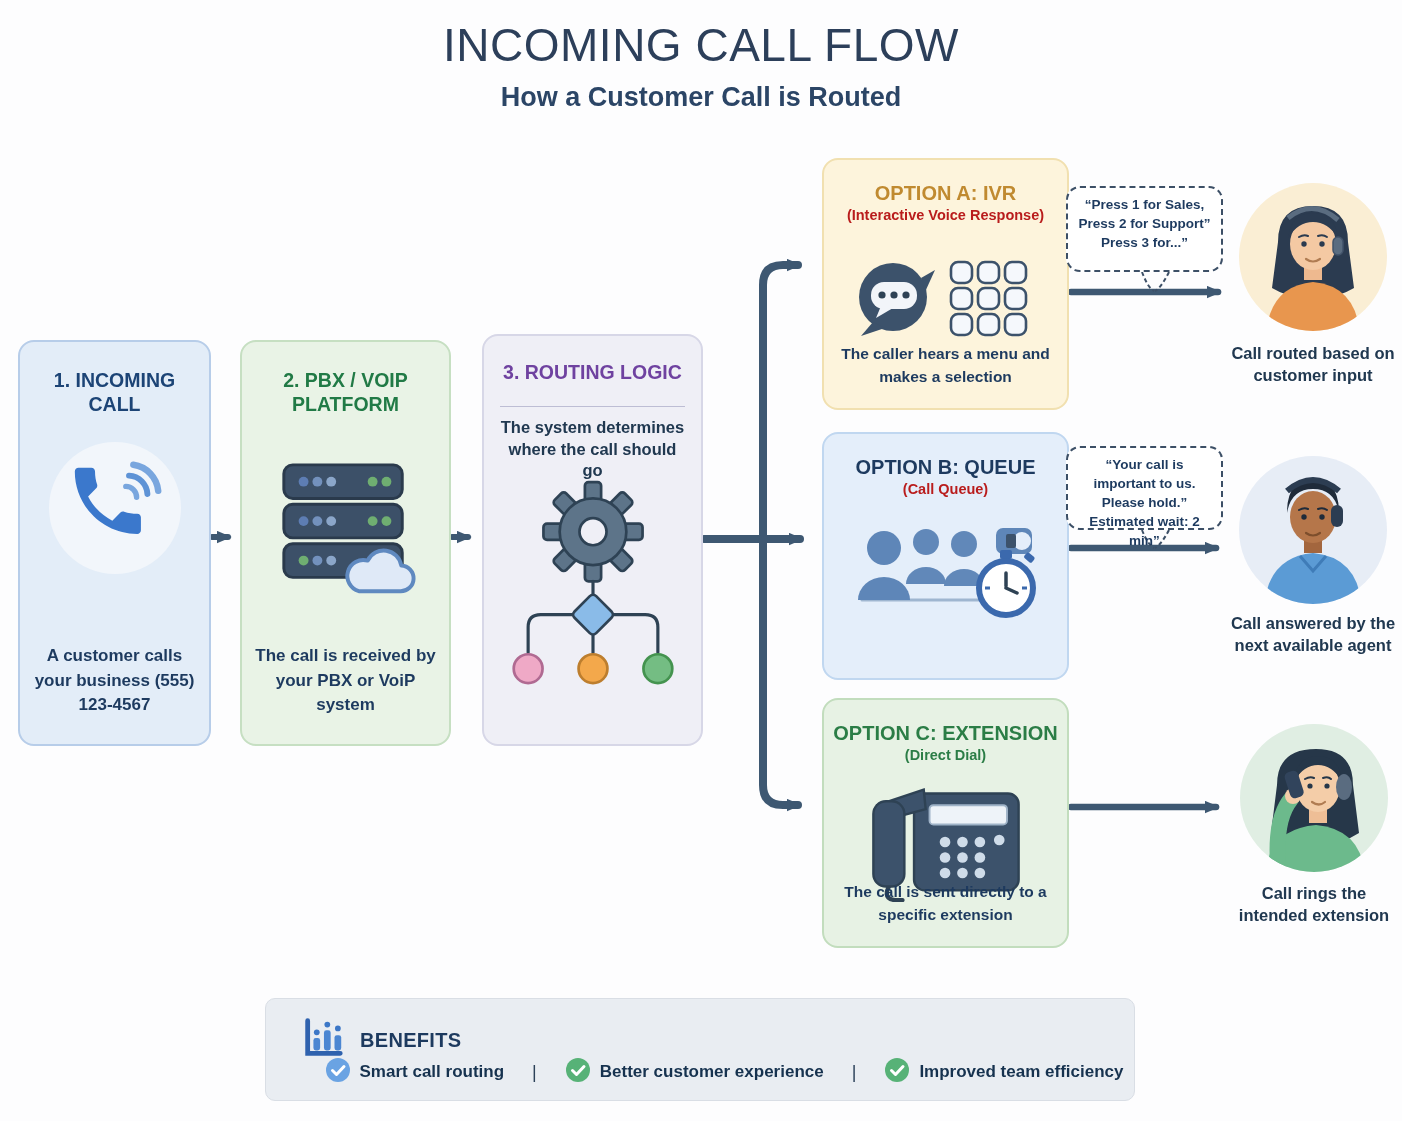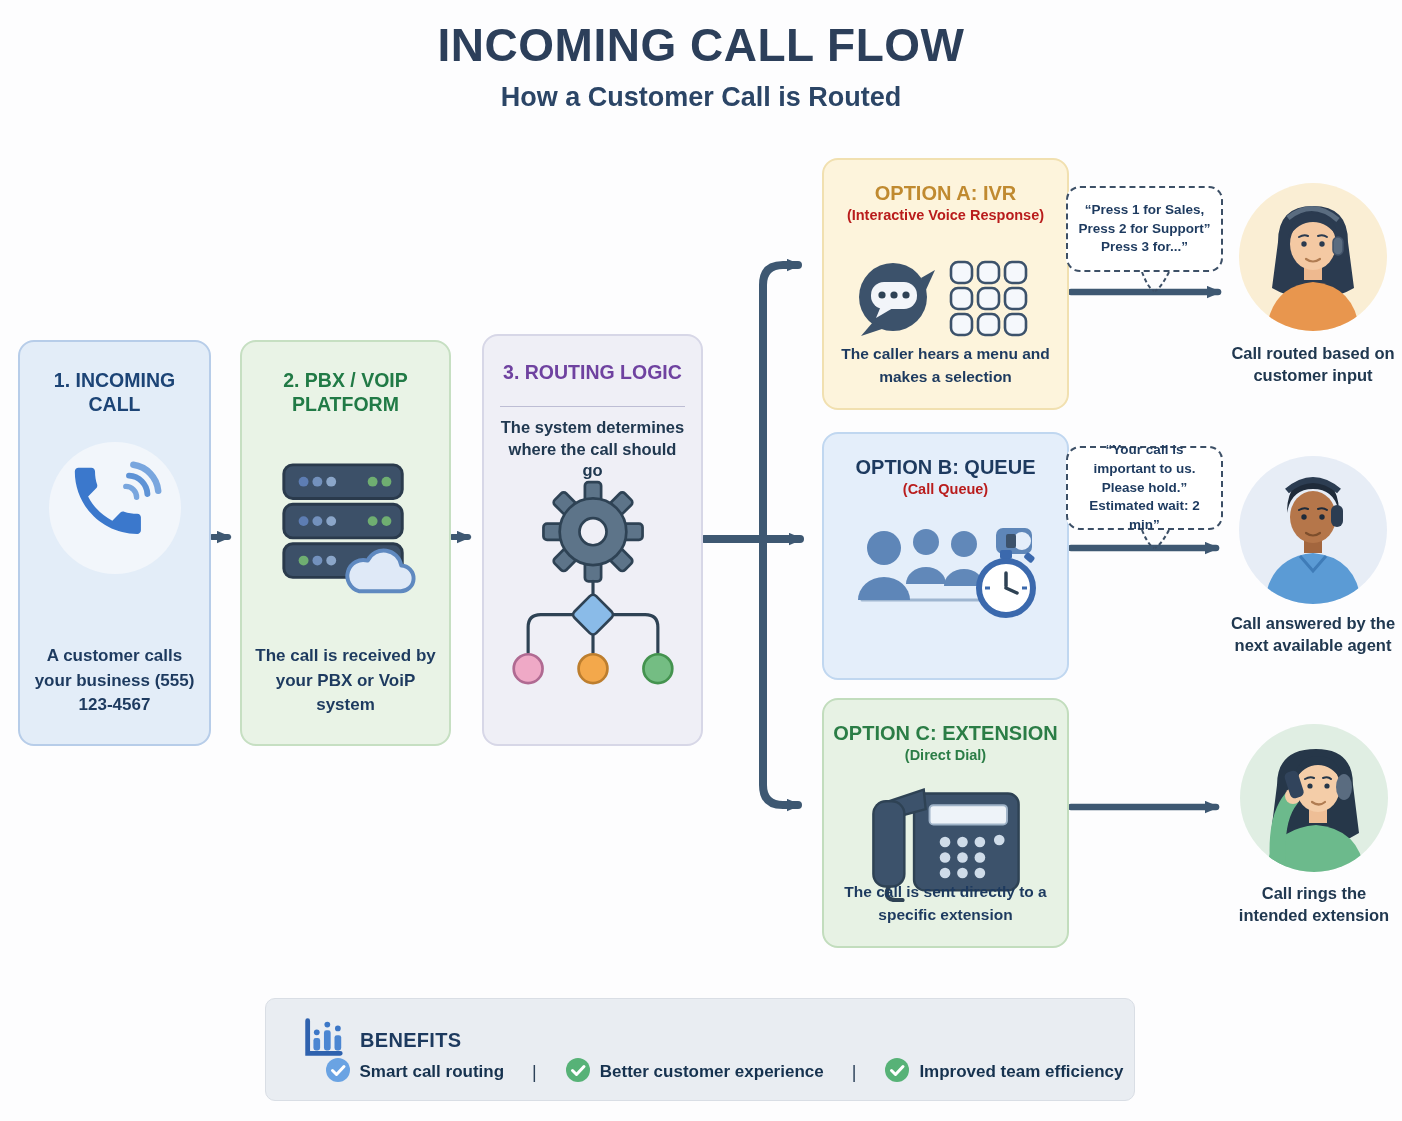--- a/index.html
+++ b/index.html
@@ -4,21 +4,21 @@
 <style>
   * { margin:0; padding:0; box-sizing:border-box; }
   html,body { background:#ffffff; }
   body { font-family:"Liberation Sans", sans-serif; }
   #canvas {
     position:relative; width:1402px; height:1121px; background:#fdfdfe; overflow:hidden;
   }
   
   .page-title {
     position:absolute; top:18px; left:0; width:1402px; text-align:center;
-    font-size:46px; font-weight:700; color:#2c3f5a; letter-spacing:.5px;
+    font-size:46px; font-weight:400; color:#2c3f5a; letter-spacing:.5px;
   }
   .page-subtitle {
     position:absolute; top:82px; left:0; width:1402px; text-align:center;
     font-size:27px; font-weight:700; color:#2b4566;
   }
   
   .card { position:absolute; border:2px solid; border-radius:16px; text-align:center; }
   
   #step1 { left:18px;  top:340px; width:193px; height:406px; background:#e3edf8; border-color:#b7cde9; }
   #step2 { left:240px; top:340px; width:211px; height:406px; background:#e9f3e6; border-color:#c6dfc2; }
@@ -55,21 +55,21 @@
   #optC .opt-icon-row { top:80px; }
   .opt-caption {
     position:absolute; bottom:20px; left:12px; right:12px;
     font-size:15.5px; font-weight:700; color:#1d3a5f; line-height:1.45;
   }
   
   .speech-bubble {
     position:absolute; width:157px; background:#ffffff;
     border:2px dashed #3c4f66; border-radius:14px;
     font-size:13.5px; font-weight:700; color:#1d3a5f; line-height:1.4;
-    display:flex; align-items:center; justify-content:center; text-align:center;
+    display:flex; justify-content:center; text-align:center;
     padding:8px 6px;
   }
   #bubbleA { left:1066px; top:186px; height:86px; }
   #bubbleB { left:1066px; top:446px; height:84px; }
   
   .avatar { position:absolute; width:150px; height:150px; }
   #avatarA { left:1238px; top:182px; }
   #avatarB { left:1238px; top:455px; }
   #avatarC { left:1239px; top:723px; }
   .outcome {

